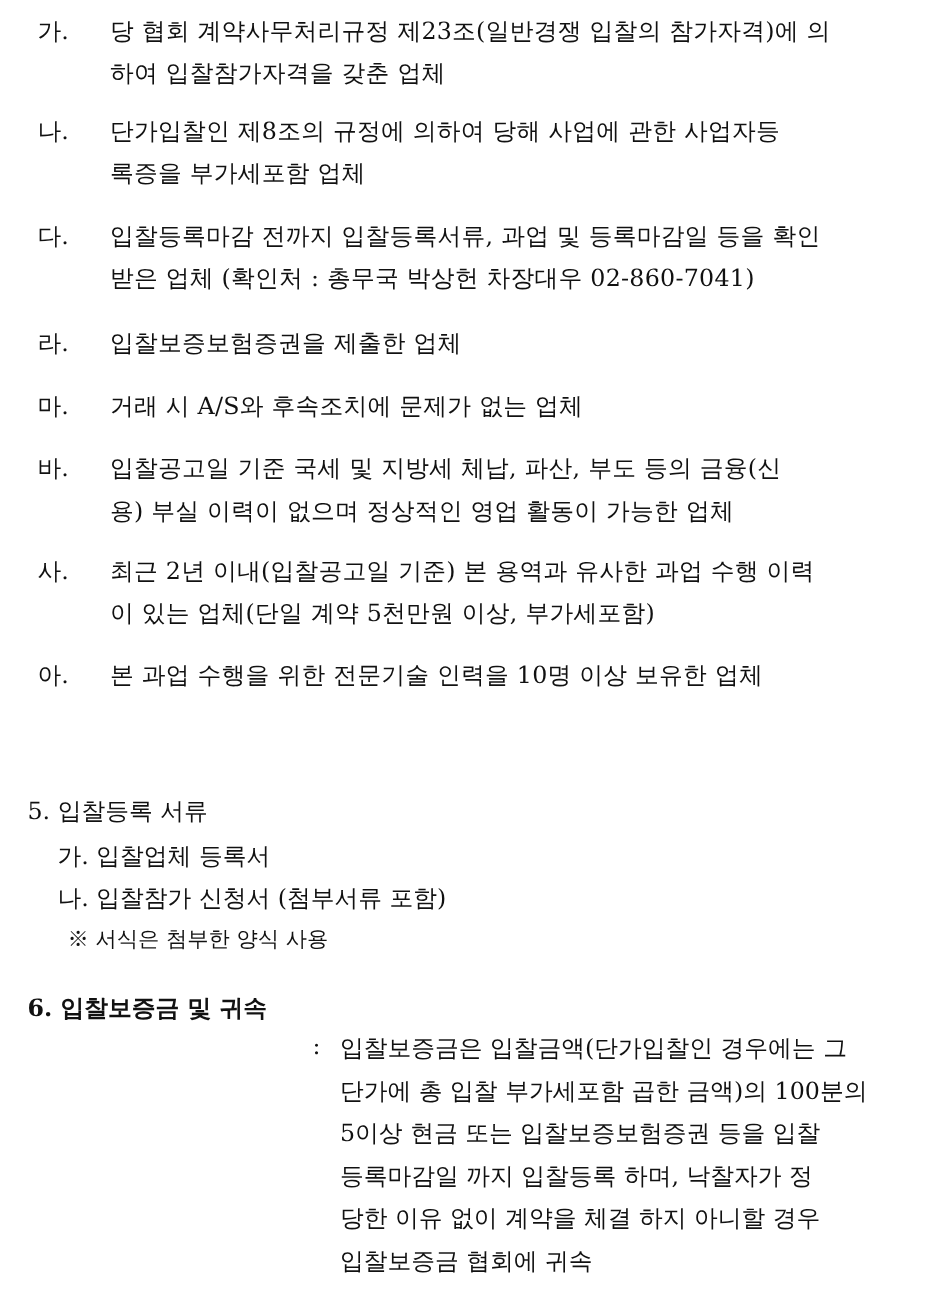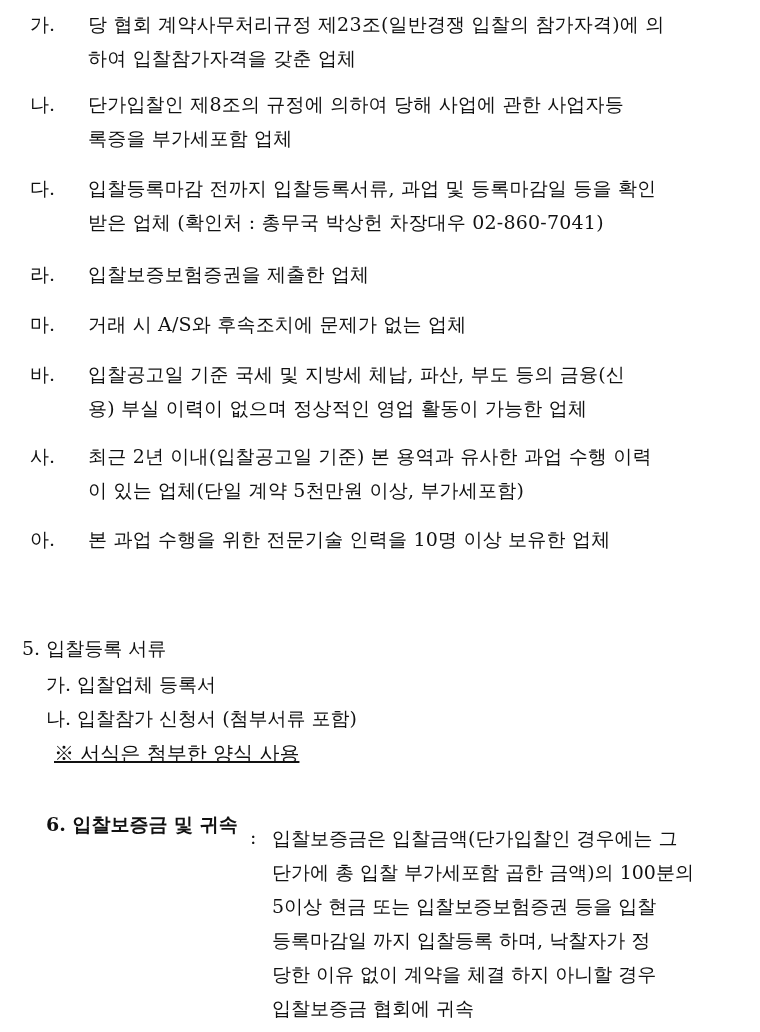--- a/index.html
+++ b/index.html
@@ -7,22 +7,22 @@
       width: 760px; height: 1032px; overflow: hidden; position: relative;
       font-family: "DejaVu Serif", "Liberation Serif", serif;
       color: #111111; font-size: 19px;
     }
     .page { position: absolute; left: 0; top: 0; width: 760px; }
     .item { position: absolute; left: 30px; width: 710px; }
     .item .marker { position: absolute; left: 0; top: 0; }
     .item .line { position: absolute; left: 58px; white-space: nowrap; letter-spacing: 0.2px; }
     .head { position: absolute; left: 22px; font-weight: normal; white-space: nowrap; }
     .sub { position: absolute; left: 46px; white-space: nowrap; }
-    .note { position: absolute; left: 54px; white-space: nowrap; font-size: 20px; text-decoration: underline; }
-    .s6head { position: absolute; left: 22px; top: 812px; white-space: nowrap; font-weight: bold; margin-left: 24px; }
+    .note { position: absolute; left: 54px; white-space: nowrap; font-size: 17px; }
+    .s6head { position: absolute; left: 22px; top: 794px; white-space: nowrap; font-weight: bold; }
     .s6colon { position: absolute; left: 250px; top: 826px; }
     .s6body { position: absolute; left: 272px; white-space: nowrap; }
   </style>
 </head>
 <body>
 
 <div class="page">
 
   <div class="item" style="top:12px">
     <span class="marker">가.</span>

